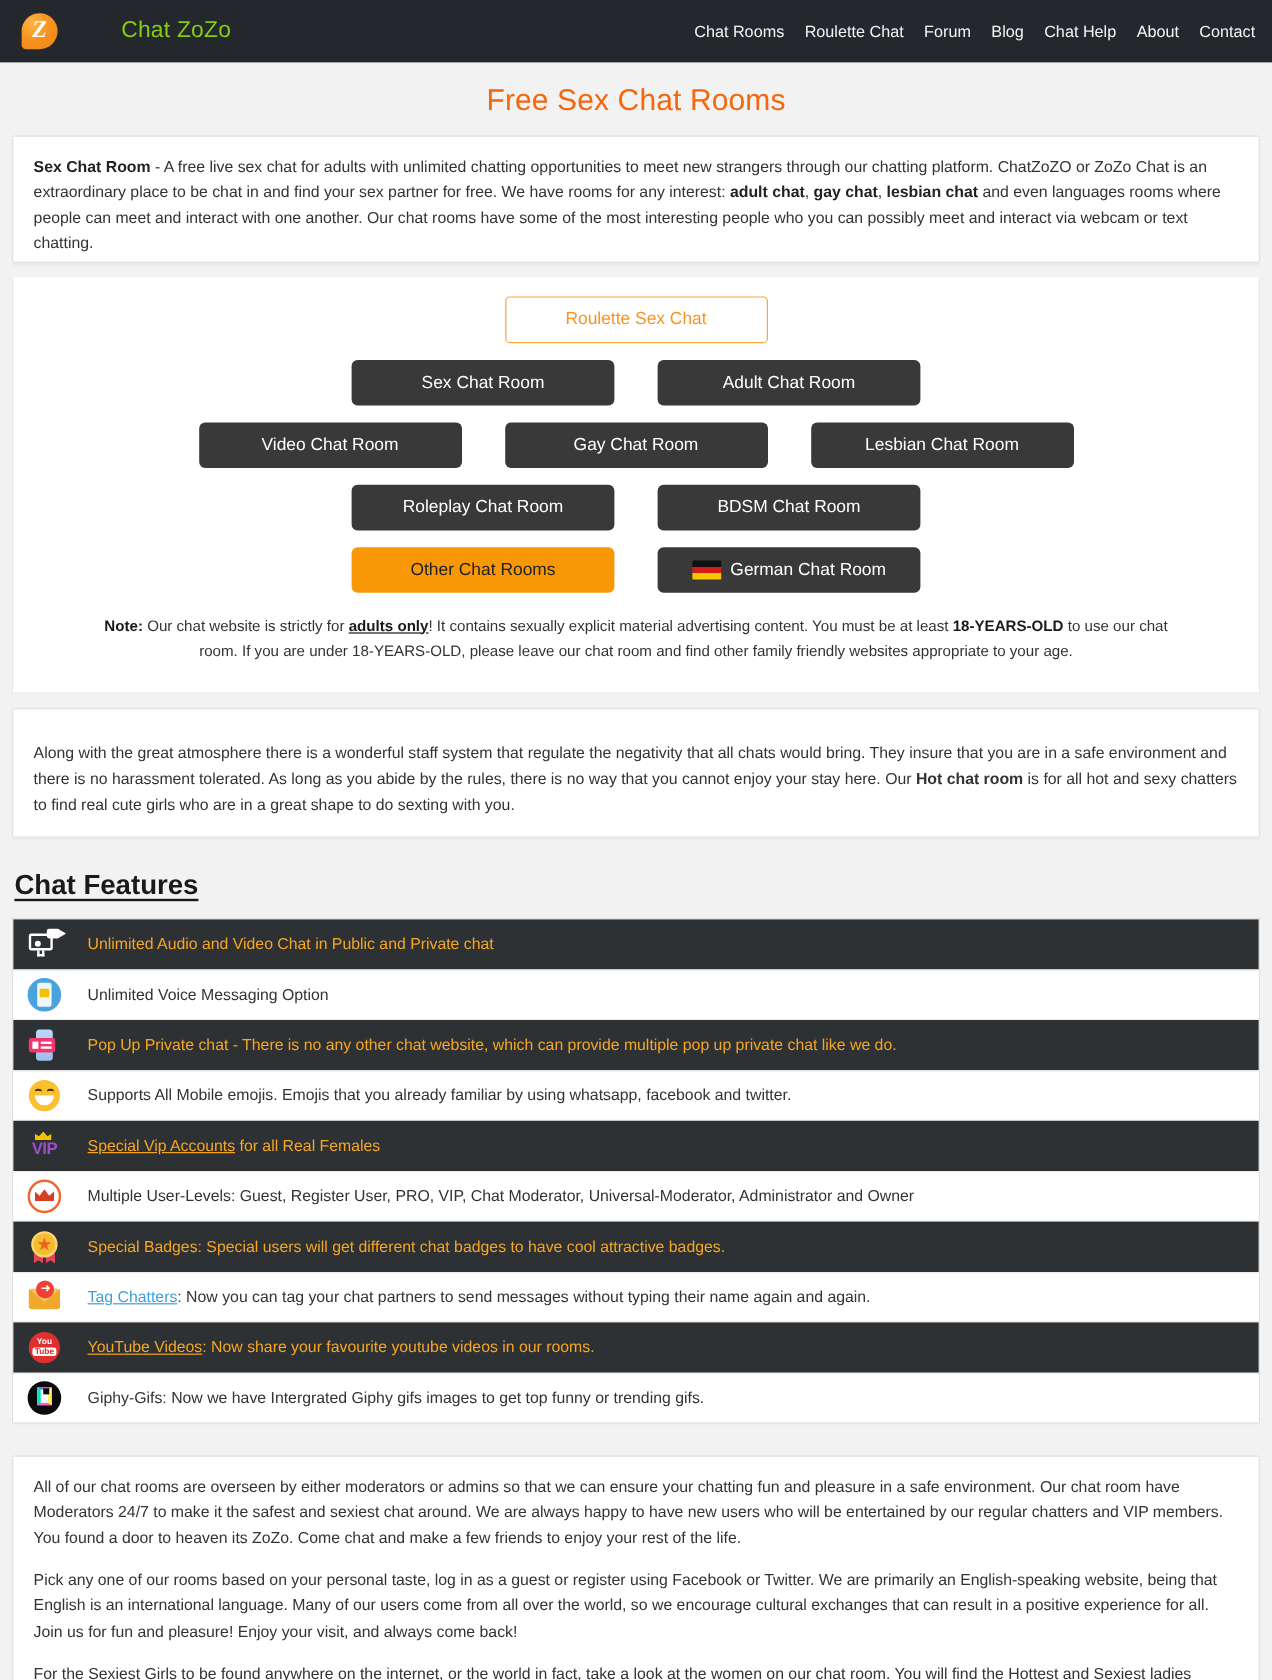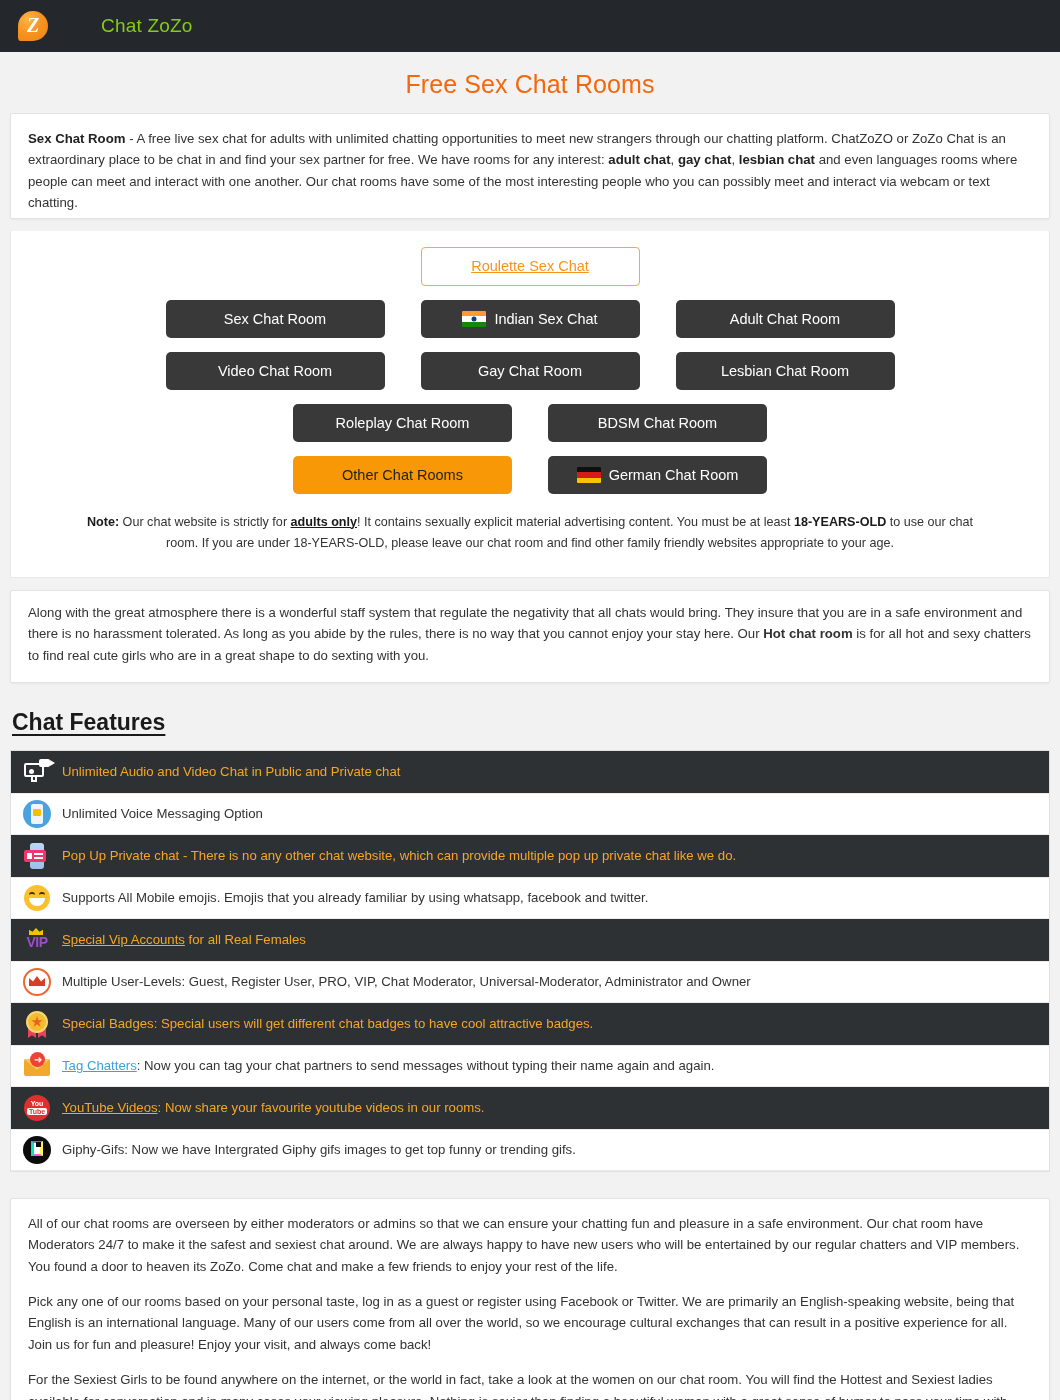--- a/index.html
+++ b/index.html
@@ -118,21 +118,20 @@
     font-family: "Liberation Sans", sans-serif;
     white-space: nowrap;
   }
   .btn-roulette {
     width: 219px;
     height: 39px;
     background: #ffffff;
     color: #f79421;
     border: 1px solid #f7a93c;
     border-radius: 4px;
-    text-decoration: underline;
   }
   .btn-orange {
     background: #f99806;
     color: #222;
   }
   .btn-wide { width: 219px; }
   .flag {
     width: 24px; height: 16px;
     display: inline-block;
     flex: 0 0 auto;
@@ -161,21 +160,21 @@
     font-size: 12.6px;
     line-height: 1.72;
     color: #333;
     padding: 4px 60px 14px 60px;
   }
   .note b { color: #1a1a1a; }
   .note u { text-decoration: underline; font-weight: 700; color: #1a1a1a; }
 
   .para-card {
     margin-top: 12px;
-    padding: 11px 17px 16px 17px;
+    padding: 26px 17px 16px 17px;
     font-size: 13.2px;
     line-height: 1.62;
   }
 
   
   .section-title {
     font-size: 23px;
     font-weight: 700;
     color: #1a1a1a;
     margin: 26px 0 14px 2px;
@@ -184,21 +183,21 @@
   }
 
   .features {
     border: 1px solid #e0e0e0;
     background: #fff;
     overflow: hidden;
   }
   .feature {
     display: flex;
     align-items: center;
-    gap: 11px;
+    gap: 22px;
     padding: 0 12px;
     min-height: 42px;
     font-size: 13.2px;
     line-height: 1.45;
   }
   .feature.dark {
     background: #2e3134;
     color: #f5a623;
   }
   .feature.light {
@@ -432,43 +431,48 @@
 <body>
 
 <div class="navbar">
   <div class="brand">
     <span class="logo-mark">
       <span class="logo-bubble"></span>
       <span class="logo-z">Z</span>
     </span>
     <span class="brand-text">Chat ZoZo</span>
   </div>
+  <nav class="nav-links">
+    <a href="#">Chat Rooms</a>
+    <a href="#">Roulette Chat</a>
+    <a href="#">Forum</a>
+    <a href="#">Blog</a>
+    <a href="#">Chat Help</a>
+    <a href="#">About</a>
+    <a href="#">Contact</a>
+  </nav>
 </div>
 
 <div class="page">
 
   <h1 class="page-title">Free Sex Chat Rooms</h1>
 
   <div class="card intro">
     <b>Sex Chat Room</b><span> - A free live sex chat for adults with unlimited chatting opportunities to meet new strangers through our chatting platform. ChatZoZO or ZoZo Chat is an extraordinary place to be chat in and find your sex partner for free. We have rooms for any interest: </span><b>adult chat</b><span>, </span><b>gay chat</b><span>, </span><b>lesbian chat</b><span> and even languages rooms where people can meet and interact with one another. Our chat rooms have some of the most interesting people who you can possibly meet and interact via webcam or text chatting.</span>
   </div>
 
   <div class="rooms-block">
 
     <div class="btn-row">
       <button class="btn btn-roulette">Roulette Sex Chat</button>
     </div>
 
     <div class="btn-row">
       <button class="btn">
         <span>Sex Chat Room</span>
-      </button>
-      <button class="btn">
-        <span class="flag flag-in"></span>
-        <span>Indian Sex Chat</span>
       </button>
       <button class="btn">
         <span>Adult Chat Room</span>
       </button>
     </div>
 
     <div class="btn-row">
       <button class="btn">
         <span>Video Chat Room</span>
       </button>

